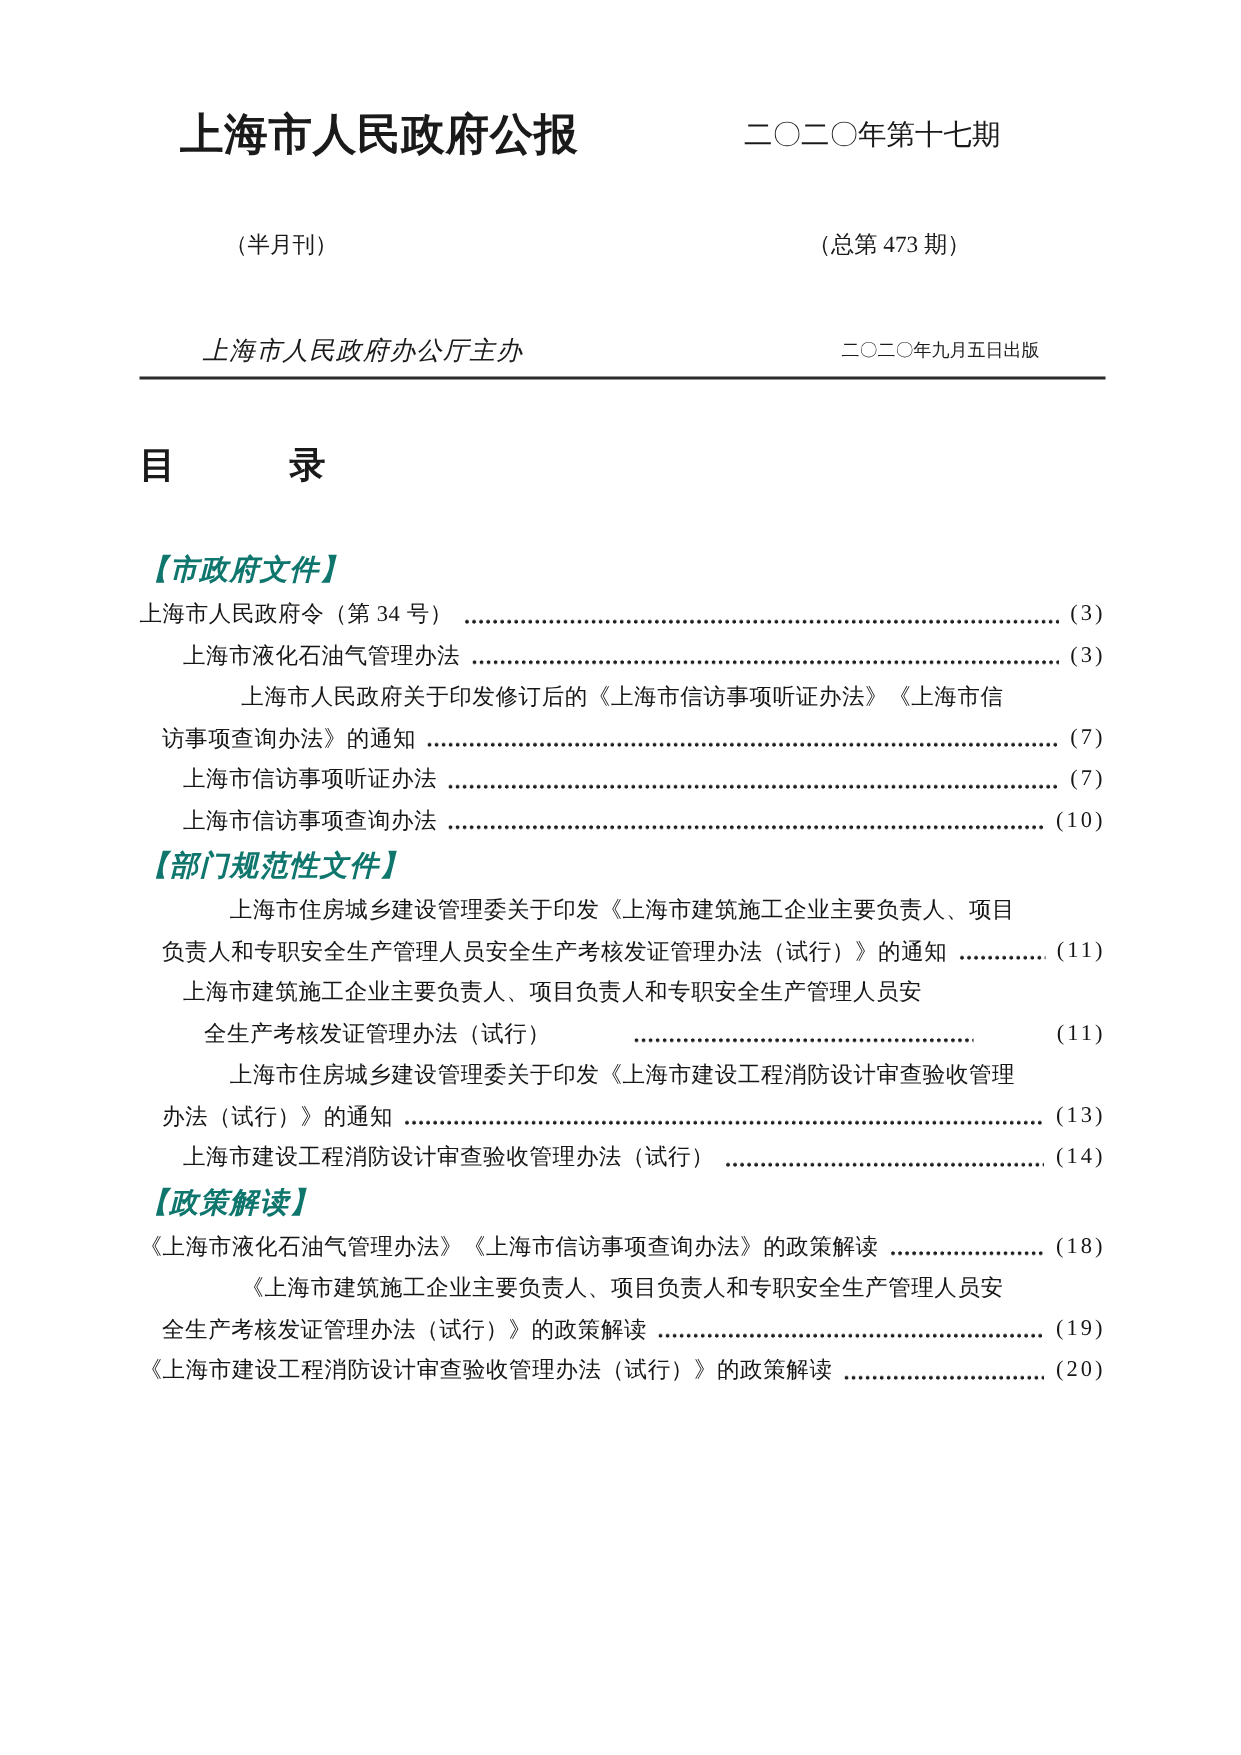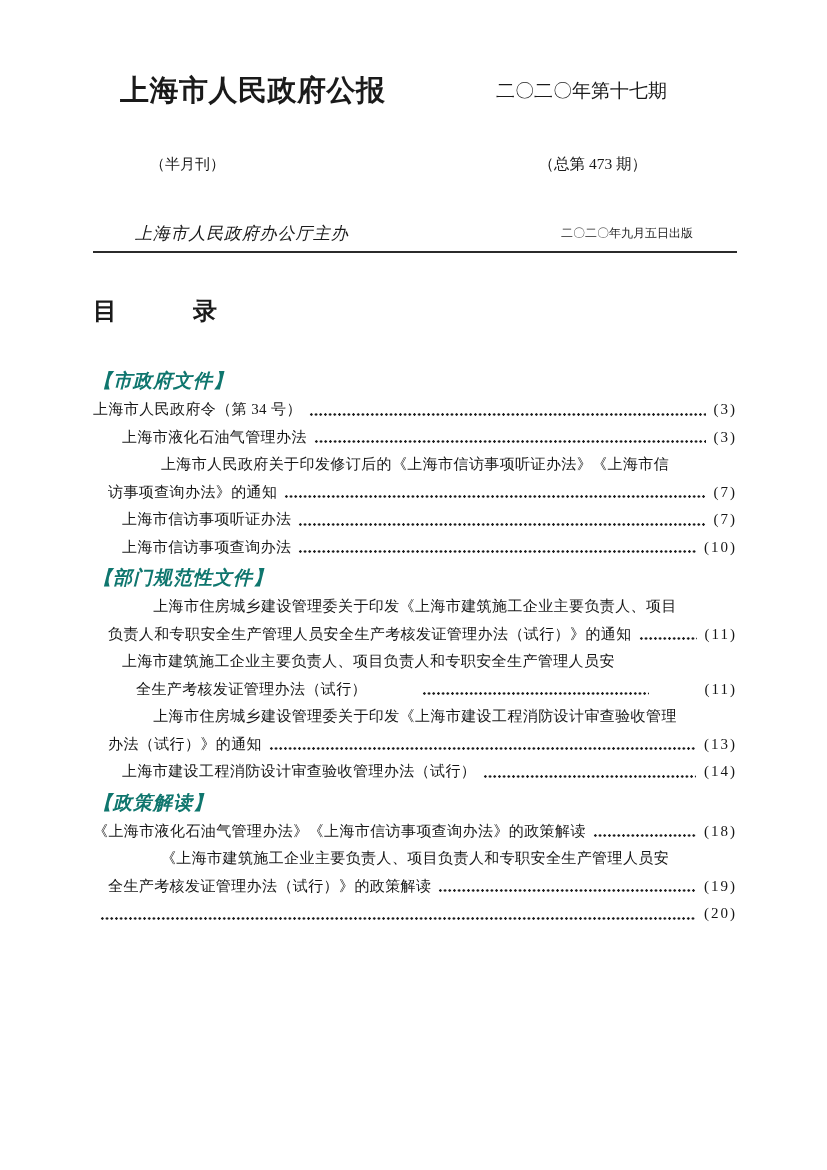--- a/index.html
+++ b/index.html
@@ -231,20 +231,21 @@
 
   </div>
 
   <div class="toc-row indent-1">
     <span class="row-text">全生产考核发证管理办法（试行）》的政策解读</span>
     <span class="leader"></span>
     <span class="page-no">(19)</span>
   </div>
 
   <div class="toc-row indent-0">
+    <span class="row-text">《上海市建设工程消防设计审查验收管理办法（试行）》的政策解读</span>
     <span class="leader"></span>
     <span class="page-no">(20)</span>
   </div>
 </div>
   </section>
 </div>
 
   </div>
 </div>
 

